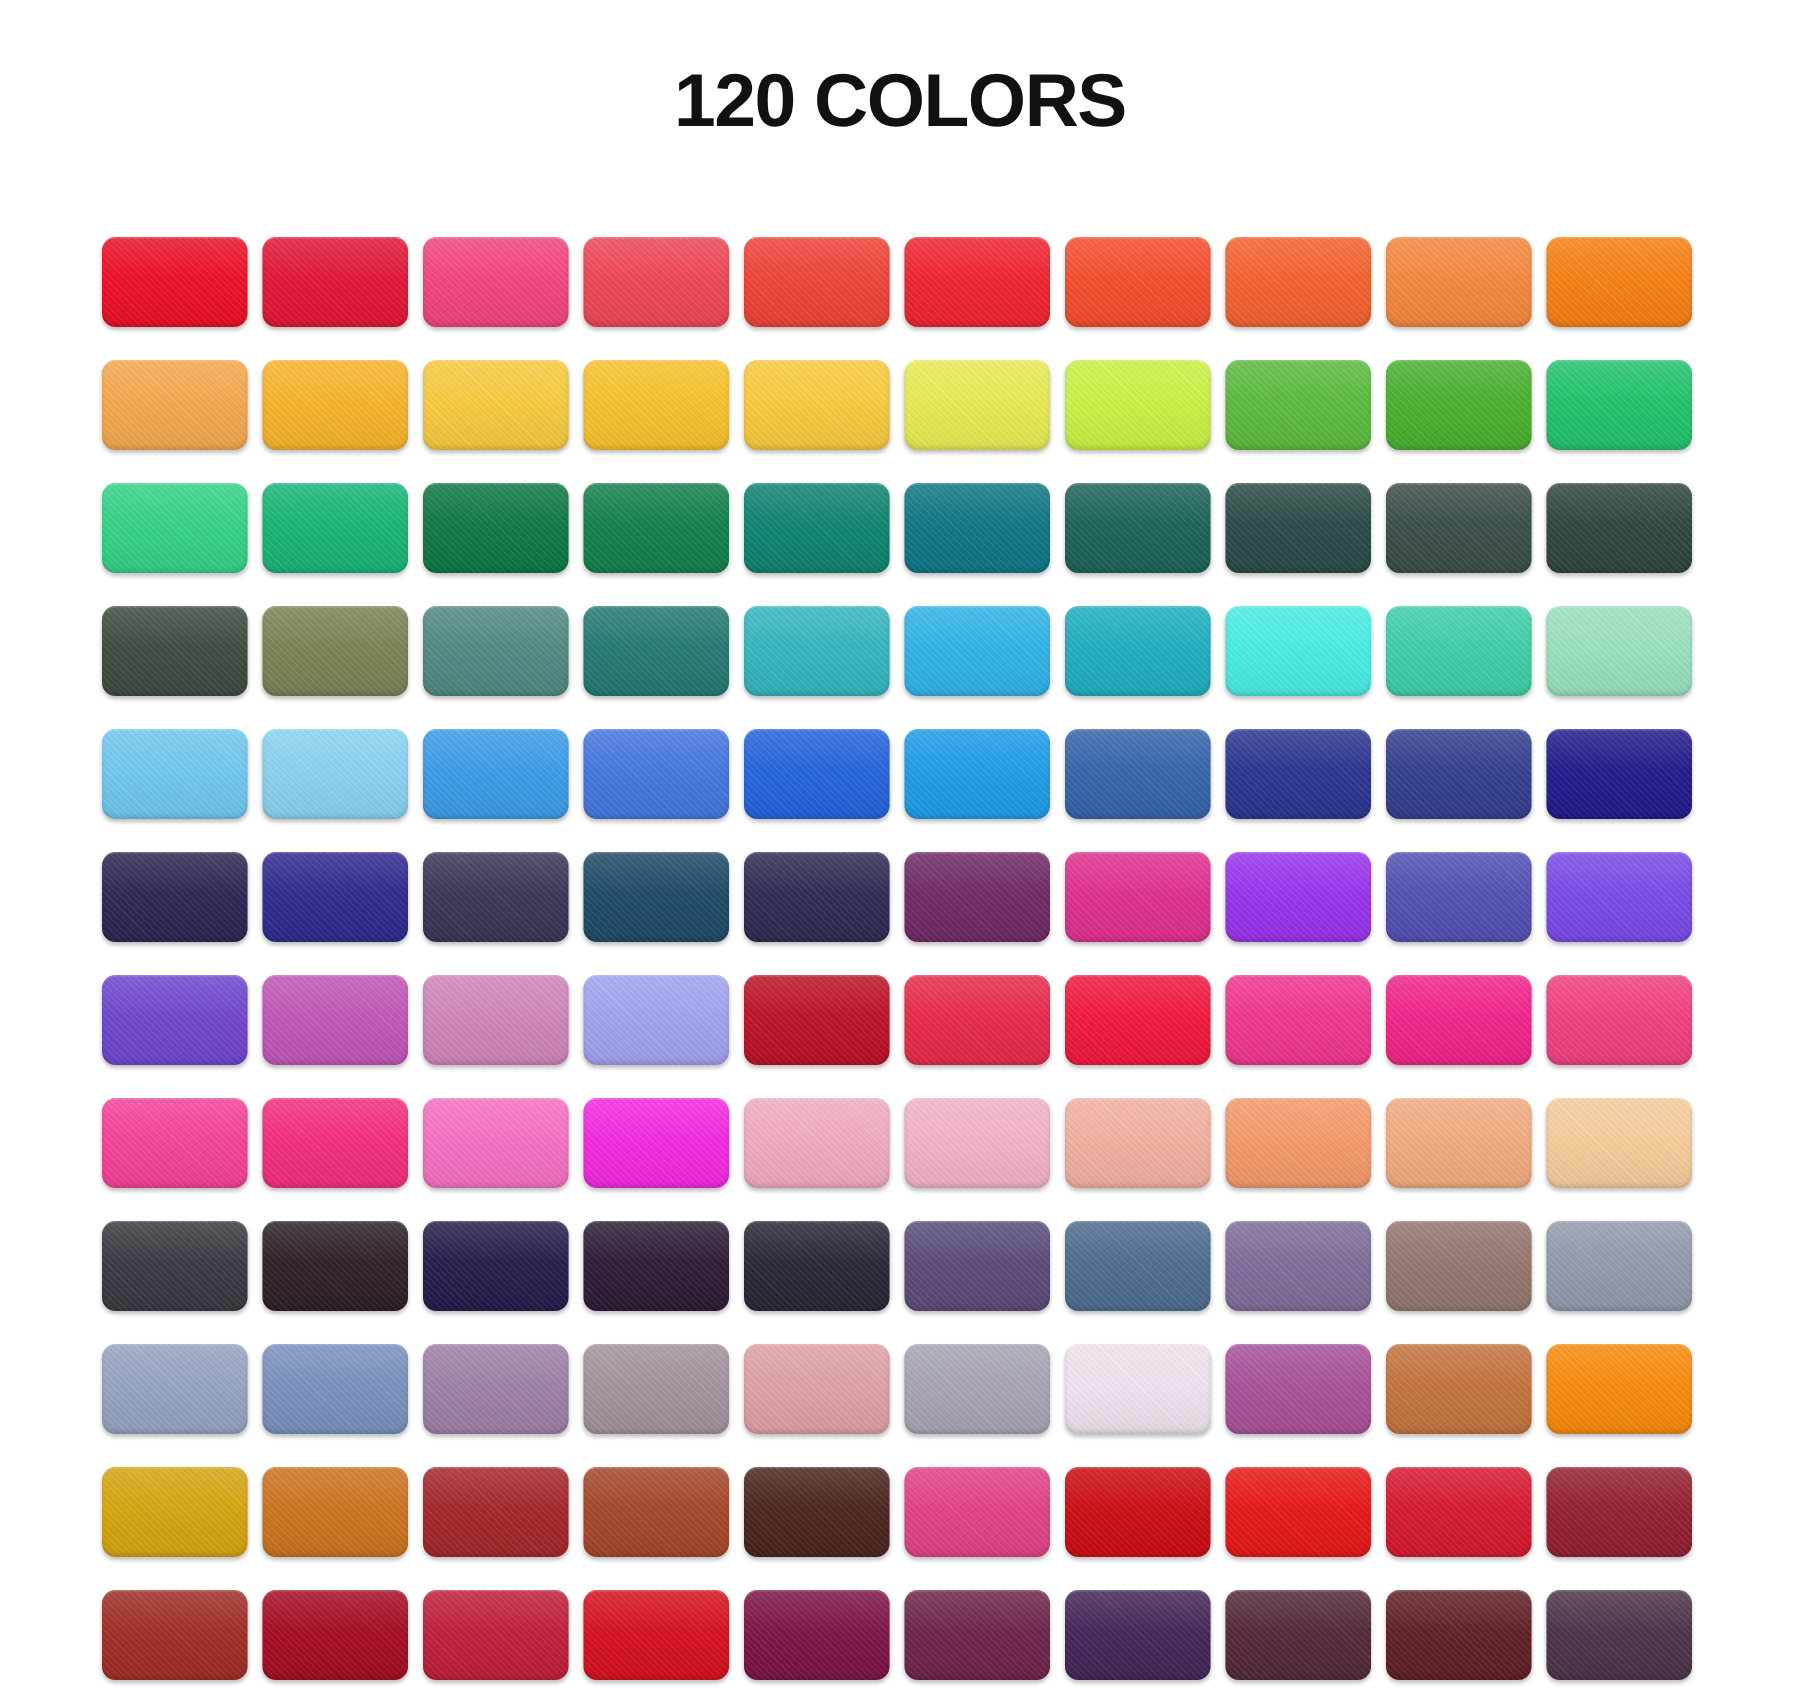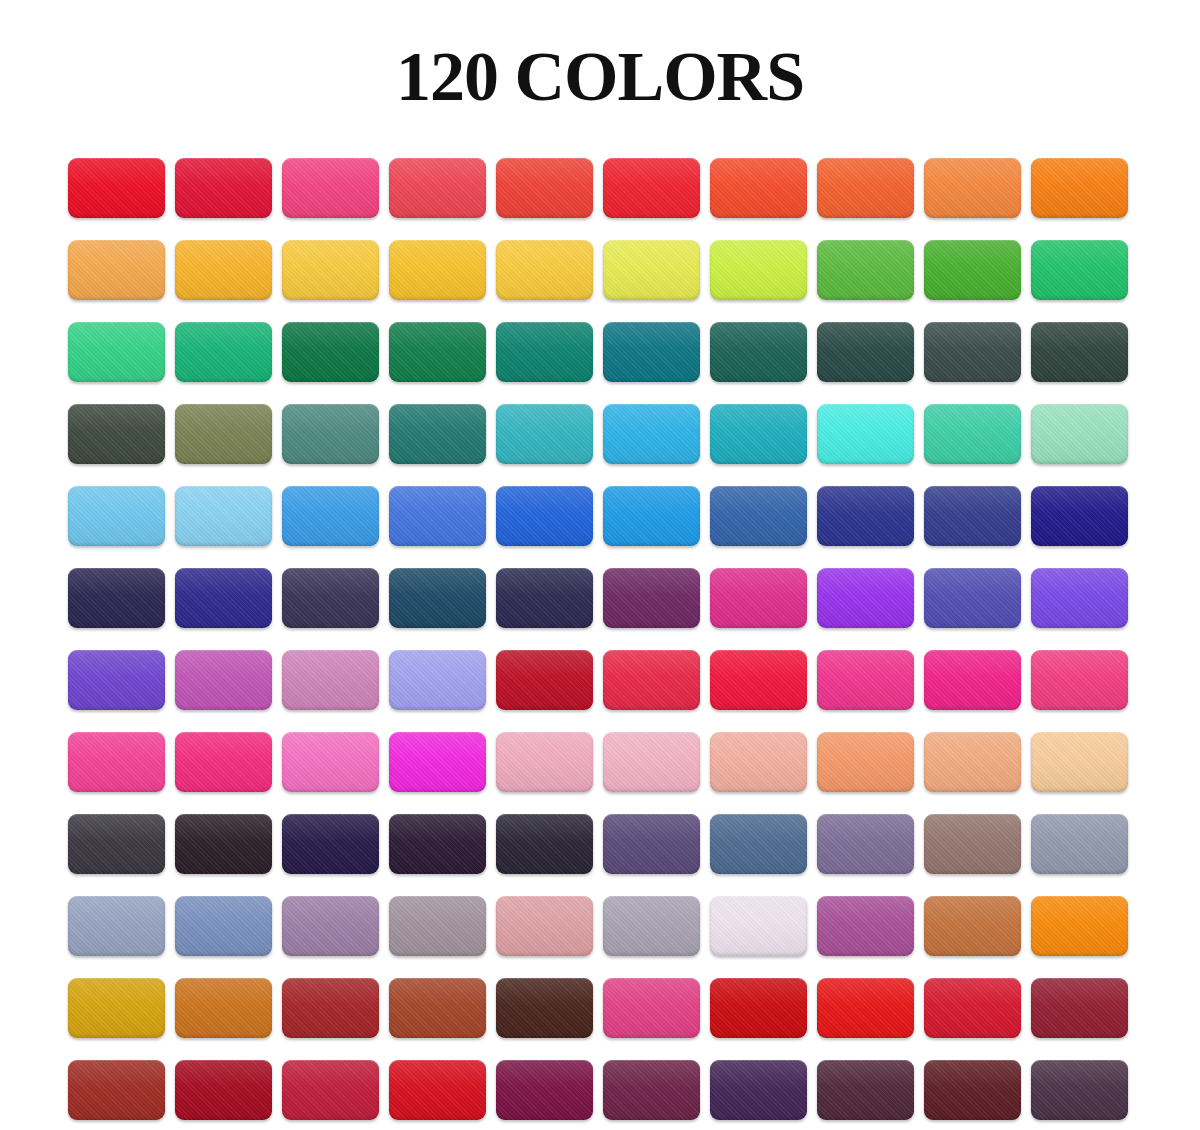--- a/index.html
+++ b/index.html
@@ -17,23 +17,23 @@
   .poster {
     position: relative;
     width: 1200px;
     height: 1130px;
     background: #ffffff;
     box-sizing: border-box;
   }
 
   .title {
     text-align: center;
-    font-family: Liberation Serif, serif;
+    font-family: Liberation Sans, sans-serif;
     font-weight: bold;
-    font-size: 70px;
+    font-size: 50px;
     letter-spacing: -1px;
     color: #111111;
     line-height: 1;
     padding-top: 42px;
     margin: 0;
     user-select: none;
   }
 
   .swatch-grid {
     position: absolute;

